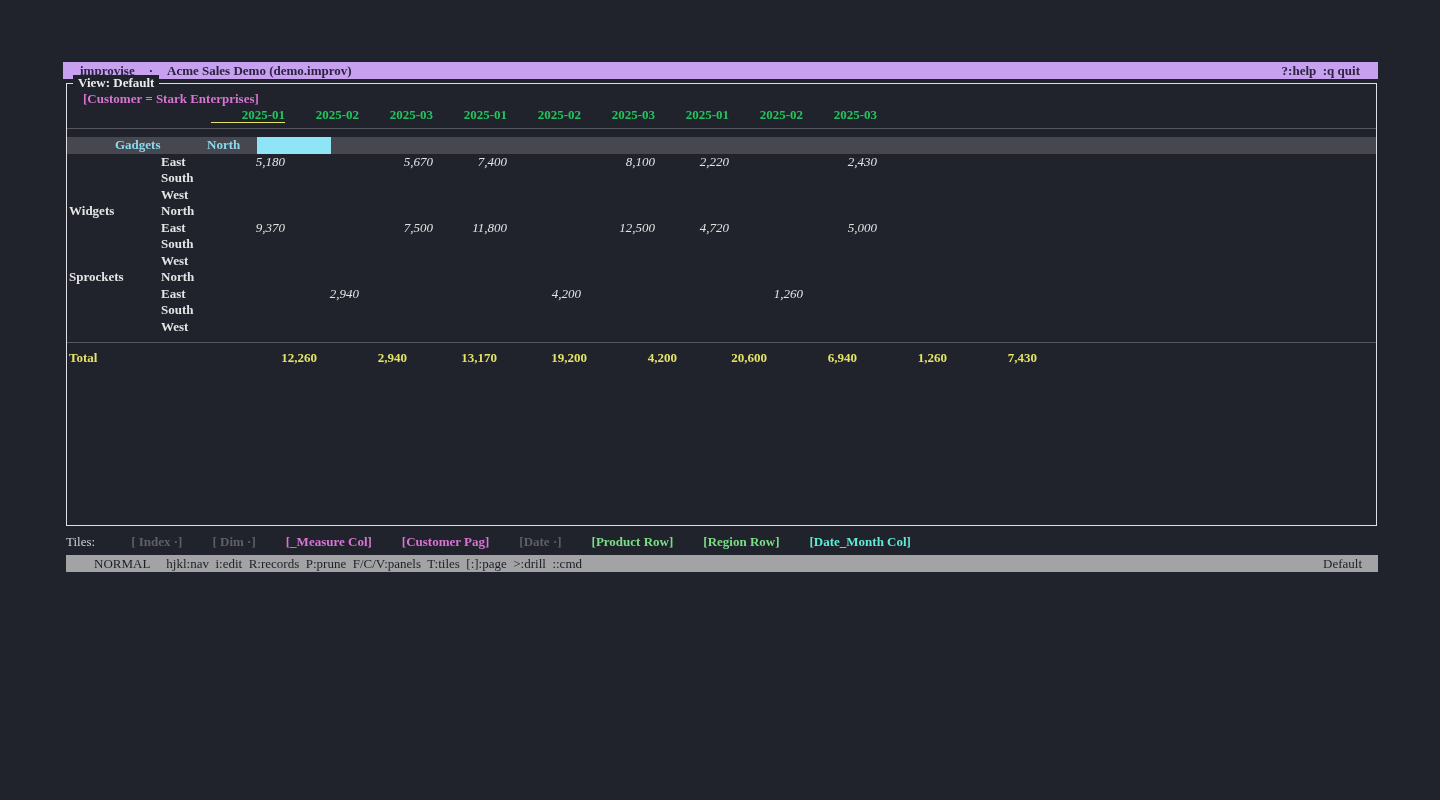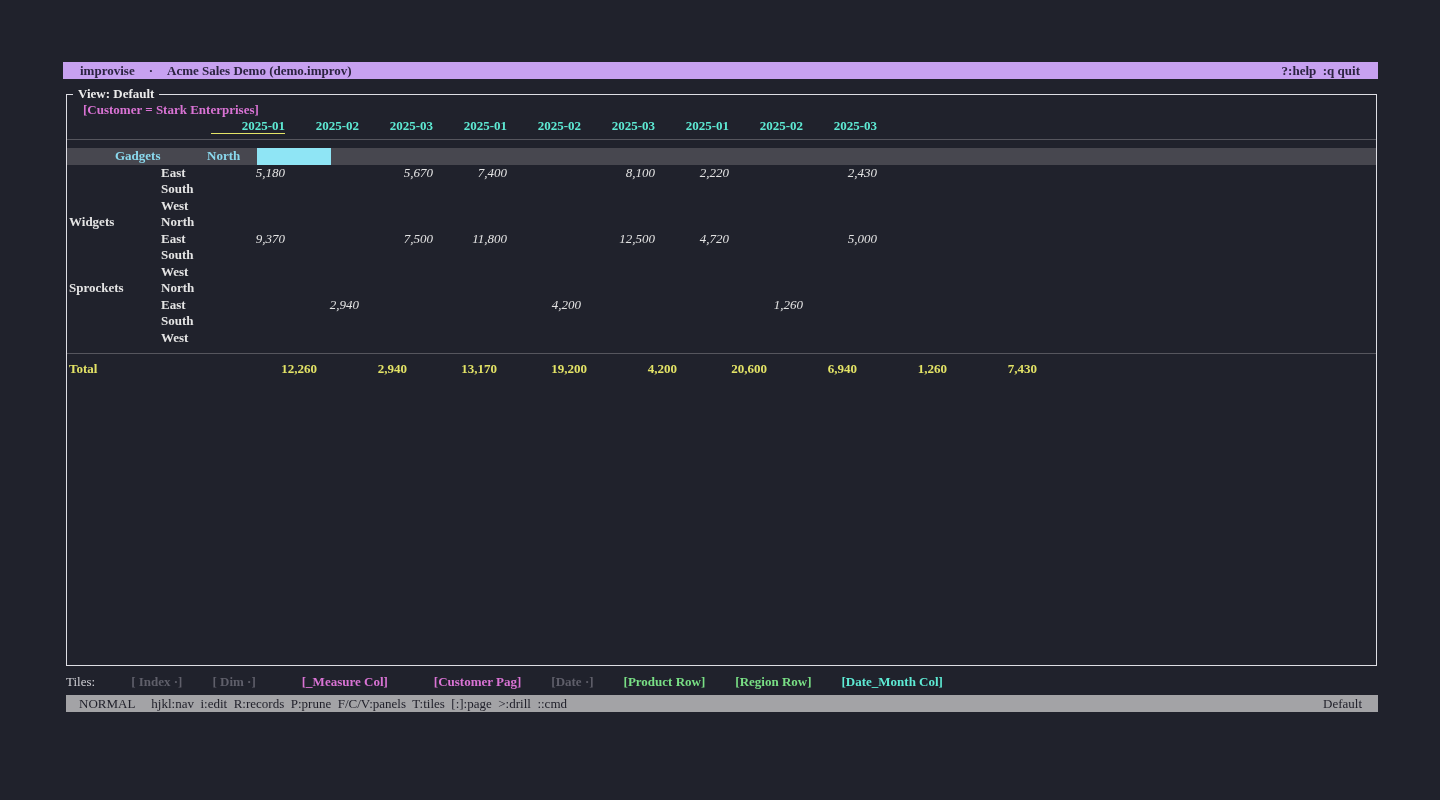--- a/index.html
+++ b/index.html
@@ -20,43 +20,43 @@
     background:#c7a1f0; color:#2b2340;
     font-weight:bold; white-space:pre;
     display:flex; justify-content:space-between;
     padding:0 18px 0 17px;
   }
   .tb-left { display:flex; gap:14px; }
 
   
   .frame {
     position:relative;
-    margin:15px 0 0 3px;
-    width:1311px; height:572px;
+    margin:4px 0 0 3px;
+    width:1311px; height:443px;
     border:1px solid #dedee4;
   }
   .legend {
     position:absolute; top:-9px; left:6px;
     background:#20222c; padding:0 5px;
     color:#ececec; font-weight:bold; white-space:pre;
   }
   .filter-line {
     margin:6px 0 0 16px; height:17px; line-height:17px;
     color:#d973d4; font-weight:bold; white-space:pre;
   }
   .hdr1 { position:relative; height:17px; line-height:16px; font-weight:bold; color:#e3e366; }
   .cost-block {
     position:absolute; left:144px; top:0;
     width:74px; height:16px;
     border-bottom:1px solid #e3e366;
     padding-left:44px; white-space:pre;
   }
   .rev-span { position:absolute; left:381px; top:0; }
   .prof-span { position:absolute; left:618px; top:0; }
-  .hdr2 { display:flex; padding-left:144px; height:17px; line-height:16px; font-weight:bold; color:#5eead4; }
+  .hdr2 { display:flex; padding-left:144px; height:17px; line-height:16px; font-weight:bold; color:#22c55e; }
   .hdr2 .m { width:74px; text-align:right; }
   .hdr2 .m.selcol { border-bottom:1px solid #e3e366; height:16px; }
 
   .sep { border-top:1px solid #56565e; width:100%; }
   .sep1 { margin:4px 0 8px 0; }
   .sep2 { margin:7px 0 0 0; }
 
   .r { display:flex; height:16.5px; line-height:16.5px; padding-left:2px; }
   .cp { width:92px; font-weight:bold; }
   .cr { width:50px; font-weight:bold; }
@@ -69,31 +69,31 @@
   .total-row .cp { color:#e3e366; }
   .total-row .cv { font-style:normal; font-weight:bold; }
 
   
   .tiles-line {
     margin:7px 0 0 3px; height:17px; line-height:17px;
     display:flex; gap:30px; white-space:pre; font-weight:bold;text-align:center;
   }
   .tiles-label { color:#cfcfd4; font-weight:normal; margin-right:6px; }
   .tile.dim { color:#5f5f6a; }
-  .tile.mag { color:#d973d4;margin-left:16px; }
+  .tile.mag { color:#d973d4; }
   .tile.grn { color:#79df85; }
   .tile.pur { color:#5eead4; }
 
   
   .statusbar {
     margin:5px 0 0 3px; width:1312px;
     height:17px; line-height:17px;
     background:#a3a3a6; color:#1e1e28;
     display:flex; justify-content:space-between;
-    padding:0 16px 0 13px; white-space:pre;
+    padding:0 16px 0 28px; white-space:pre;
   }
   .sb-left { display:flex; }
   .sb-hints { margin-left:16px; }
 </style>
 </head>
 <body>
 
 <div class="app">
 
   <div class="titlebar">

